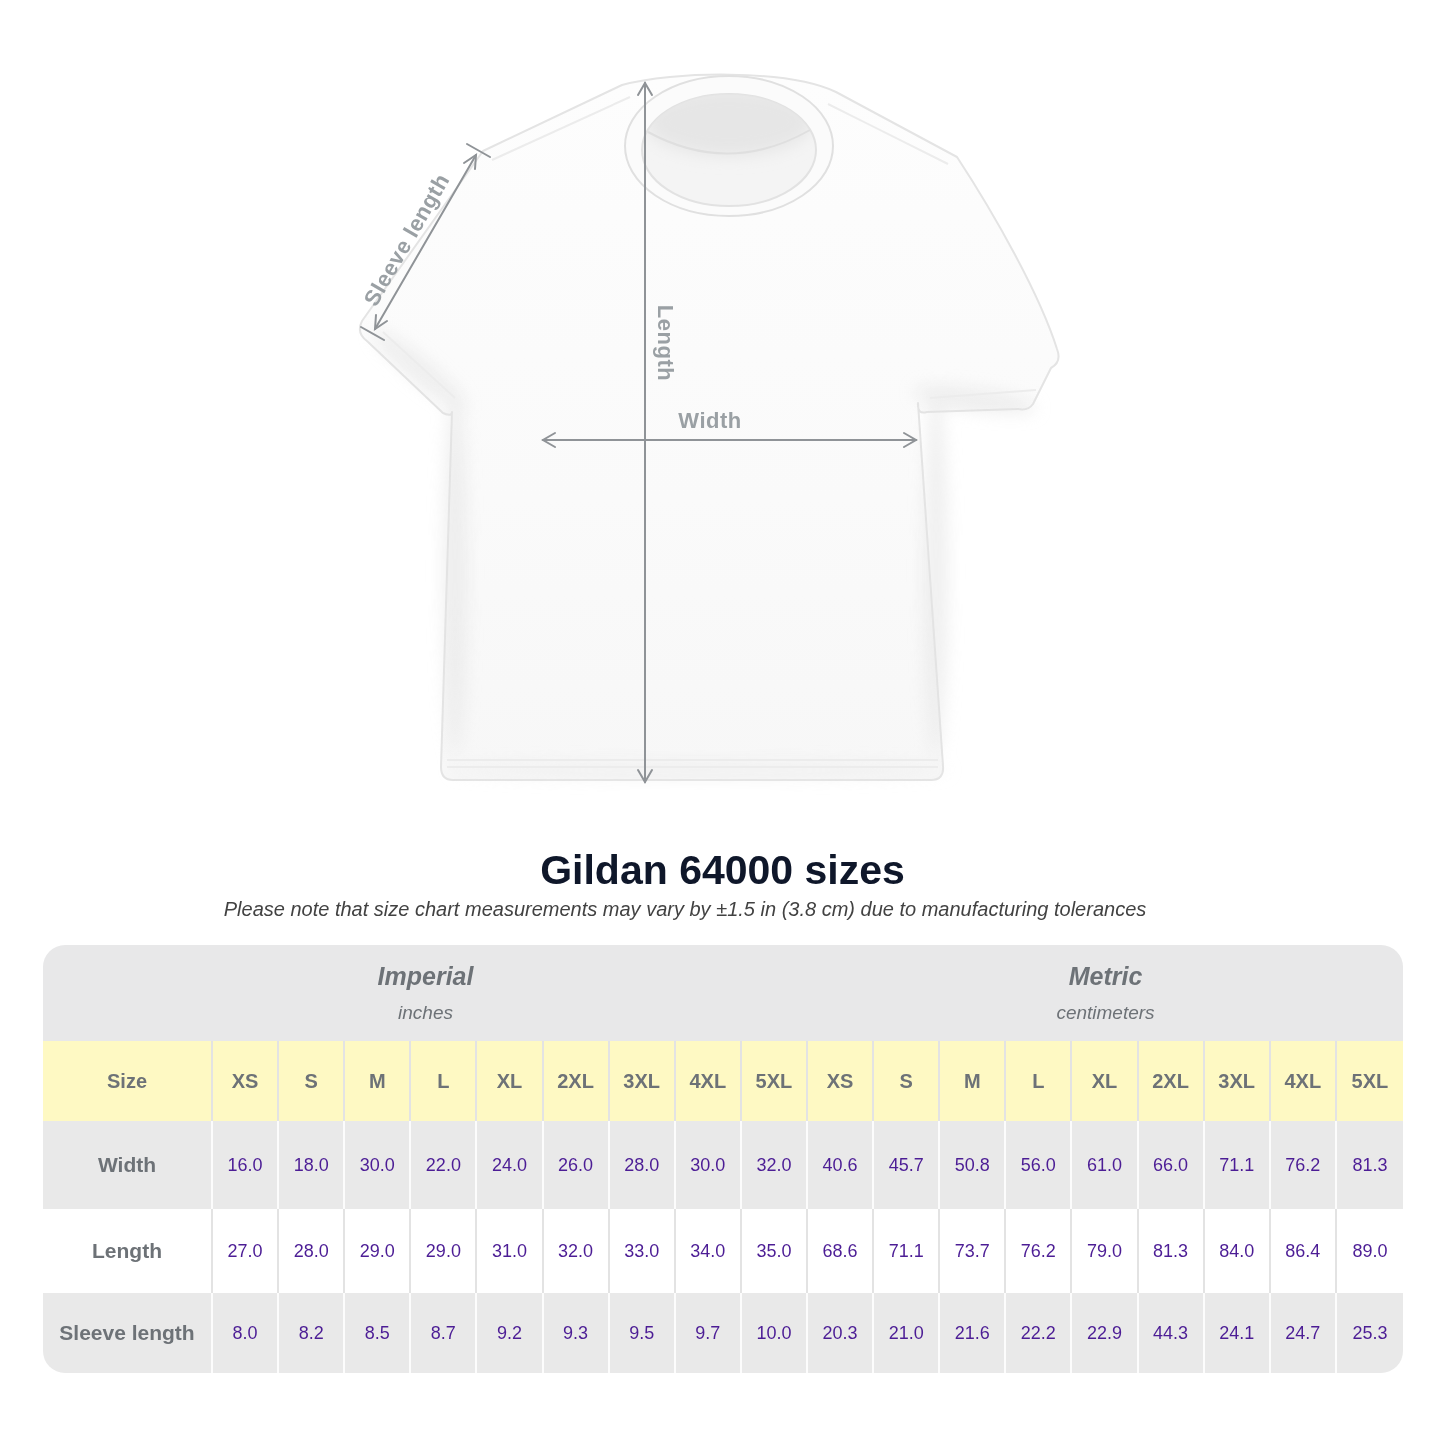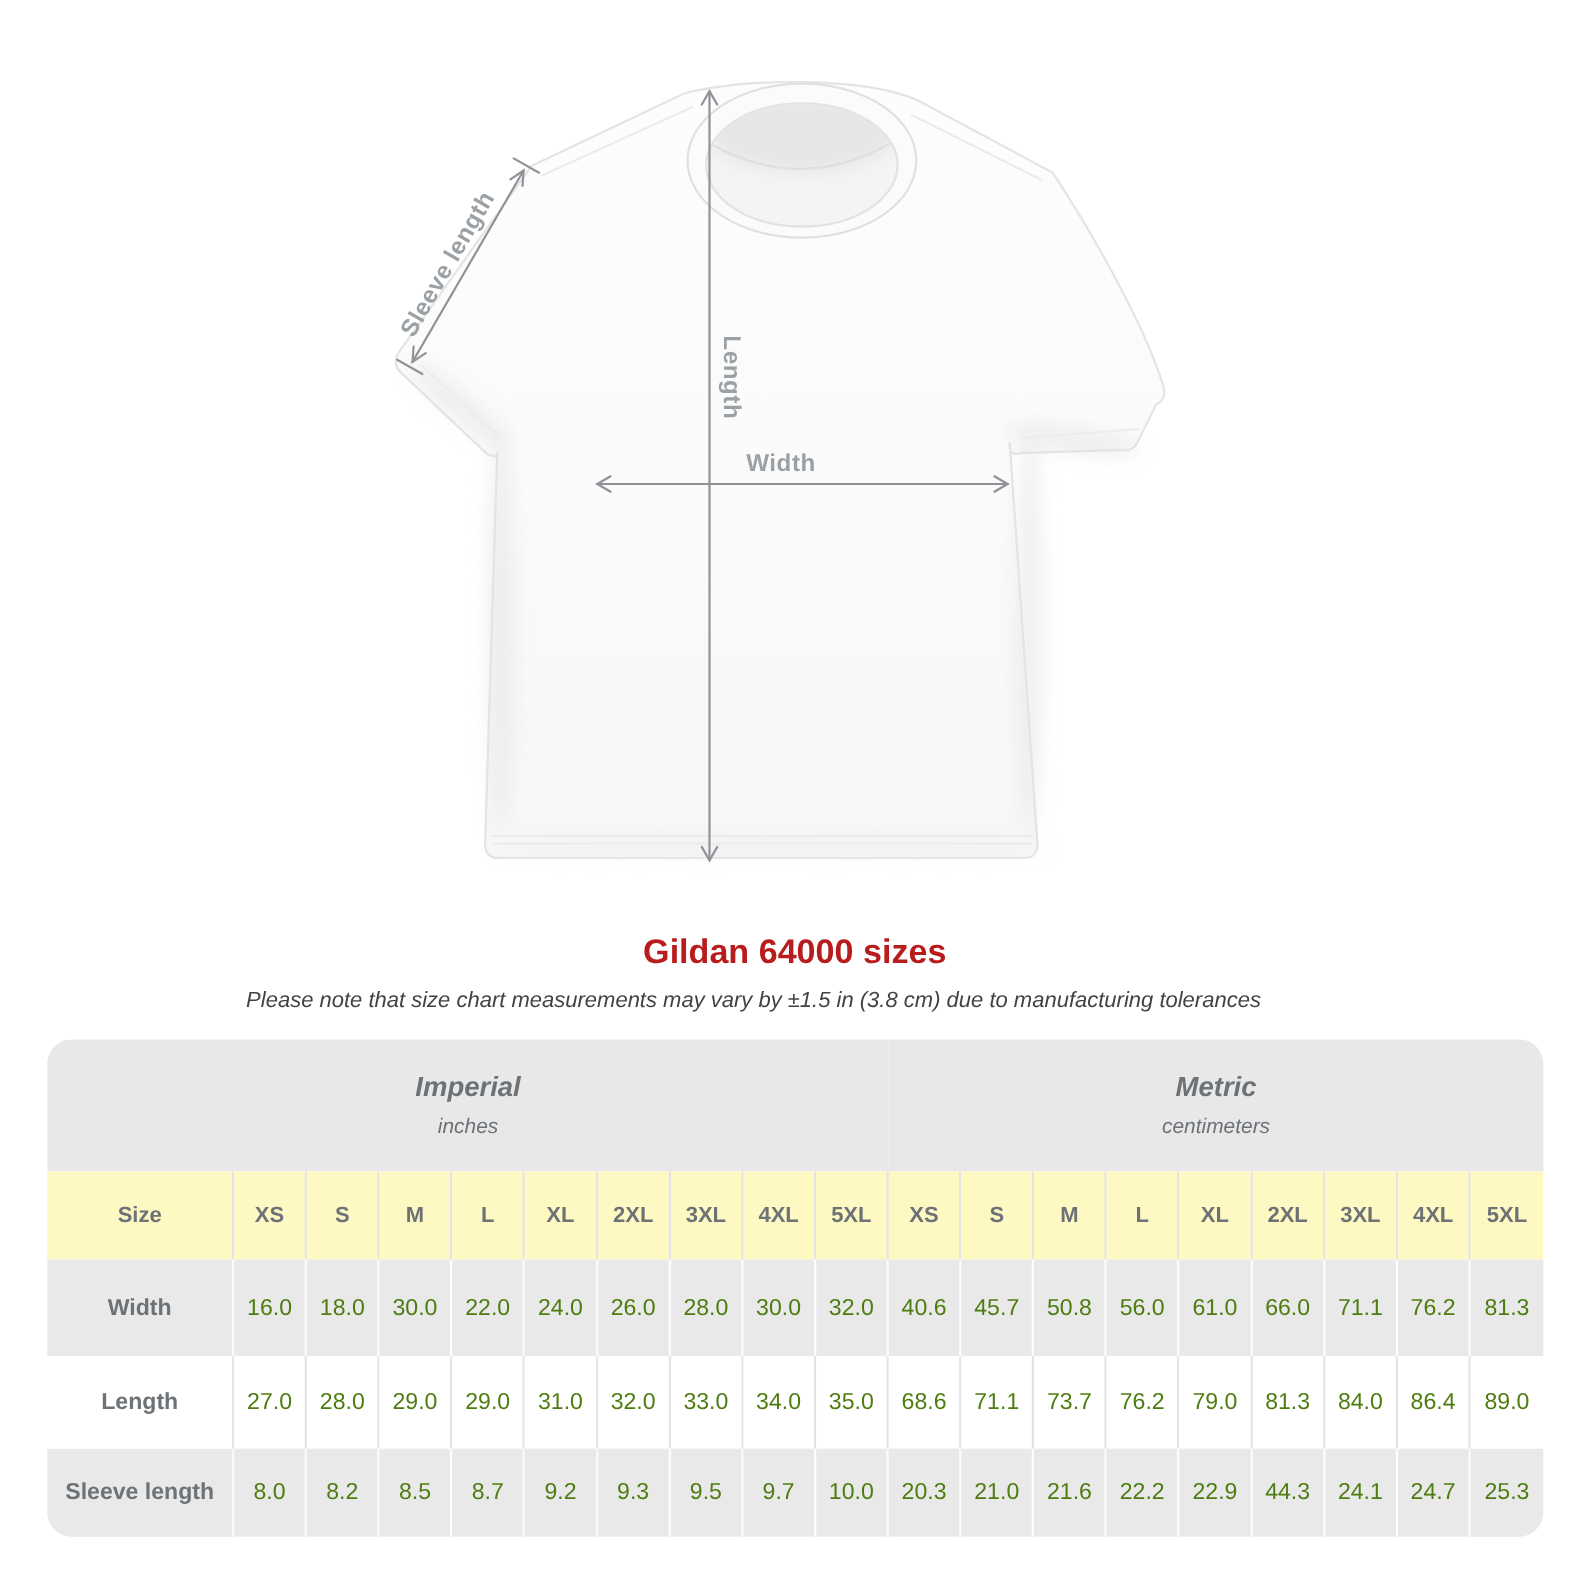--- a/index.html
+++ b/index.html
@@ -10,40 +10,40 @@
   .figure{position:absolute;left:0;top:0;width:1445px;height:830px;}
   .figure svg{position:absolute;left:0;top:0;}
   .dim-label{position:absolute;font-weight:bold;font-size:22px;color:#9aa0a4;
              white-space:nowrap;letter-spacing:.5px;transform-origin:center;}
   .lbl-sleeve{left:407px;top:240px;transform:translate(-50%,-50%) rotate(-60deg);}
   .lbl-length{left:665px;top:343px;transform:translate(-50%,-50%) rotate(90deg);}
   .lbl-width{left:710px;top:421px;transform:translate(-50%,-50%);}
 
   
   .title{position:absolute;left:0;top:847px;width:1445px;text-align:center;
-         font-size:31px;font-weight:bold;color:#b91c1c;}
+         font-size:41px;font-weight:bold;color:#0f172a;}
   .note{position:absolute;left:0;top:898px;width:1370px;text-align:center;
         font-size:20px;font-style:italic;color:#424242;}
 
   
   table.size-table{position:absolute;left:43px;top:945px;width:1360px;
         border-collapse:separate;border-spacing:0;table-layout:fixed;}
   .size-table th,.size-table td{padding:0;margin:0;text-align:center;vertical-align:middle;}
 
-  .group-cell{background:#e8e8e9;height:120px;}
+  .group-cell{background:#e8e8e9;height:96px;}
   .group-cell.first{border-top-left-radius:22px;}
   .group-cell.last{border-top-right-radius:22px;}
   .group-name{font-style:italic;font-weight:bold;font-size:25px;color:#6d7277;}
   .group-unit{font-style:italic;font-size:19px;color:#6d7277;margin-top:11px;font-weight:normal;}
 
   .size-row th{height:80px;background:#fef9c3;font-weight:bold;font-size:20px;color:#6d7277;
                border-right:2px solid #e3e3e3;}
   .size-row th:last-child{border-right:none;}
 
-  tbody td{font-size:21px;color:#4d7c0f;}
+  tbody td{font-size:18px;color:#4c1d95;}
   tbody tr.gray td{background:#e9e9e9;border-right:2px solid #fcfcfc;}
   tbody tr.white td{background:#ffffff;border-right:2px solid #e3e3e3;}
   tbody tr td:last-child{border-right:none;}
   tbody td.row-label{font-weight:bold;color:#6d7277;font-size:21px;}
   tr.r-width td{height:88px;}
   tr.r-length td{height:84px;}
   tr.r-sleeve td{height:80px;}
   tr.r-sleeve td:first-child{border-bottom-left-radius:22px;}
   tr.r-sleeve td:last-child{border-bottom-right-radius:22px;}
 </style>

